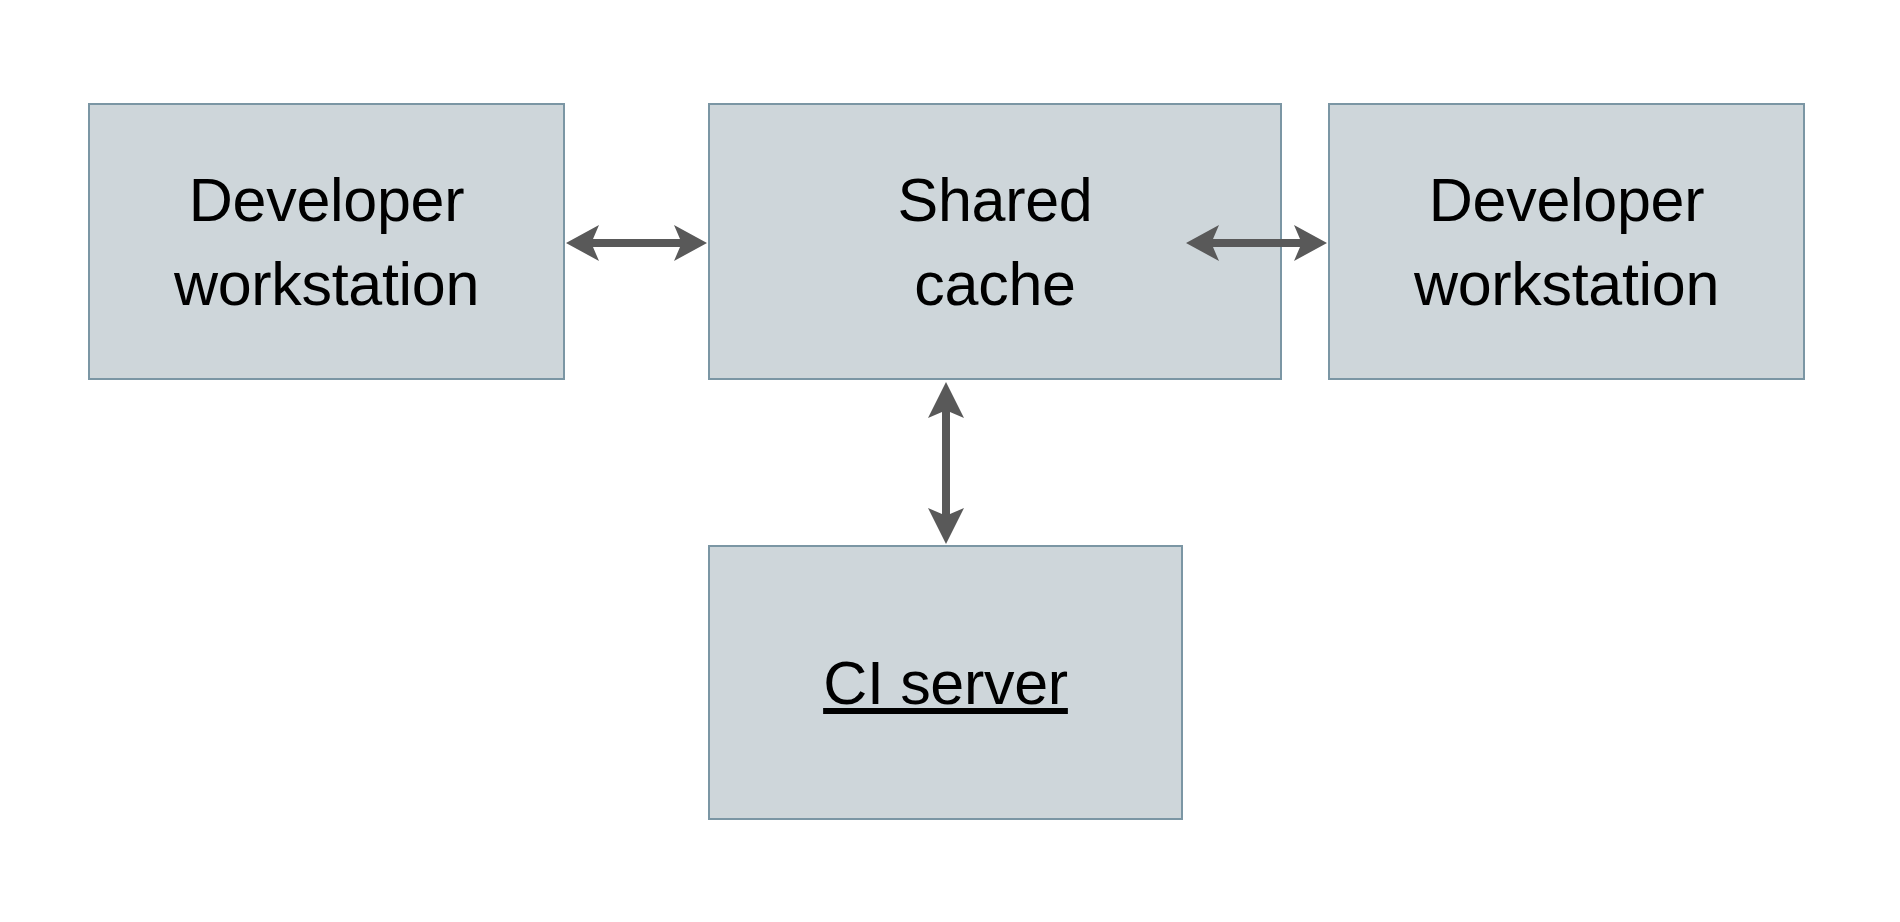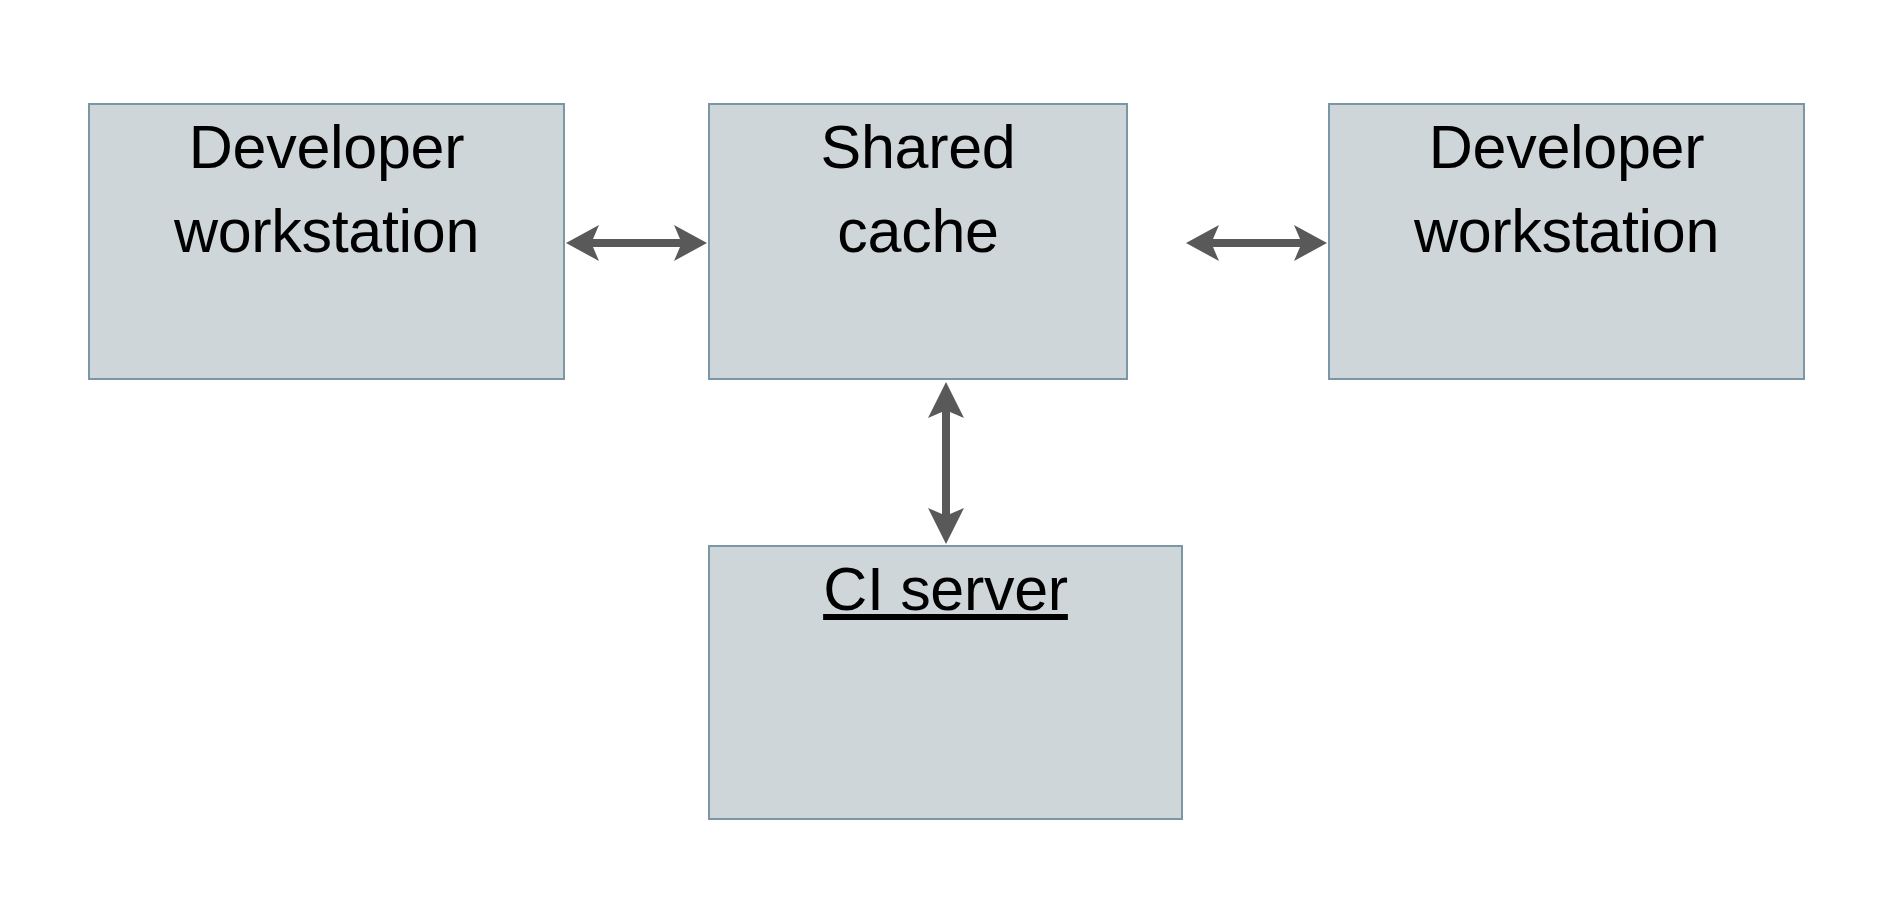--- a/index.html
+++ b/index.html
@@ -17,35 +17,36 @@
     height: 922px;
     background: #ffffff;
     overflow: hidden;
   }
   .node {
     position: absolute;
     box-sizing: border-box;
     background: #ced6da;
     border: 2px solid #7b96a4;
     display: flex;
+    align-items: center;
     justify-content: center;
     text-align: center;
   }
   .node-label {
     color: #000000;
     font-family: "Liberation Sans", sans-serif;
     font-size: 61px;
     line-height: 84px;
     font-weight: 400;
     letter-spacing: -0.3px;
     white-space: pre-line;
     padding: 0 6px;
   }
   .node-dev-left   { left: 88px;   top: 103px; width: 477px; height: 277px; }
-  .node-cache      { left: 708px;  top: 103px; width: 420px; height: 277px; }
+  .node-cache      { left: 708px;  top: 103px; width: 574px; height: 277px; }
   .node-dev-right  { left: 1328px; top: 103px; width: 477px; height: 277px; }
   .node-ci         { left: 708px;  top: 545px; width: 475px; height: 275px; text-decoration: underline; }
 
   .edge {
     position: absolute;
     overflow: visible;
   }
   .edge-left-cache  { left: 563px;  top: 203px; width: 147px; height: 80px; }
   .edge-cache-right { left: 1183px; top: 203px; width: 147px; height: 80px; }
   .edge-cache-ci    { left: 906px;  top: 380px; width: 80px;  height: 166px; }

